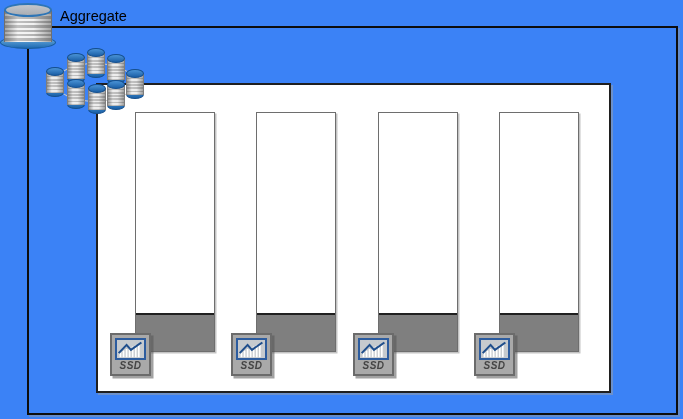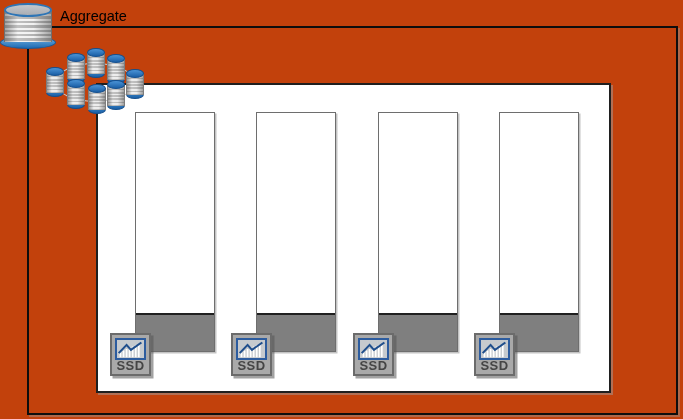--- a/index.html
+++ b/index.html
@@ -1,21 +1,21 @@
 <!DOCTYPE html>
 <html><head>
 <meta charset="utf-8">
 <style>
   * { margin:0; padding:0; box-sizing:border-box; }
   html,body { background:#ffffff; }
   body { font-family:"Liberation Sans", sans-serif; }
 
   .canvas {
     position:relative; width:683px; height:419px;
-    background:#c2410c; overflow:hidden;
+    background:#3b82f6; overflow:hidden;
   }
 
   
   .outer-box {
     position:absolute; left:27px; top:26px; width:651px; height:389px;
     border:2px solid #0d0d0d; background:transparent;
     box-shadow:2px 2px 0 rgba(150,150,150,.45);
     z-index:1;
   }
   .inner-box {
@@ -56,22 +56,23 @@
   }
   .ssd-1 { left:110px; } .ssd-2 { left:231px; }
   .ssd-3 { left:353px; } .ssd-4 { left:474px; }
   .ssd-icon .chart {
     position:absolute; left:3px; top:3px; width:31px; height:22px;
     background:#c6cace; border:2px solid #2d5c9e;
   }
   .ssd-icon .chart svg { display:block; width:100%; height:100%; }
   .ssd-icon .ssd-text {
     position:absolute; left:0; right:0; bottom:0px; text-align:center;
-    font-size:13px; font-weight:bold; color:#454545; letter-spacing:0.5px;
+    font-size:10px; font-weight:bold; color:#454545; letter-spacing:0.5px;
     line-height:16px;
+    font-style:italic;
   }
 
   
   .cyl { position:absolute; width:18px; height:30px; }
   .cyl .cap-bottom {
     position:absolute; left:0; bottom:0; width:100%; height:9px;
     border-radius:50%; background:linear-gradient(180deg,#3f8ccc,#1c61a8);
     border:1px solid #154f8d; z-index:1;
   }
   .cyl .body {

